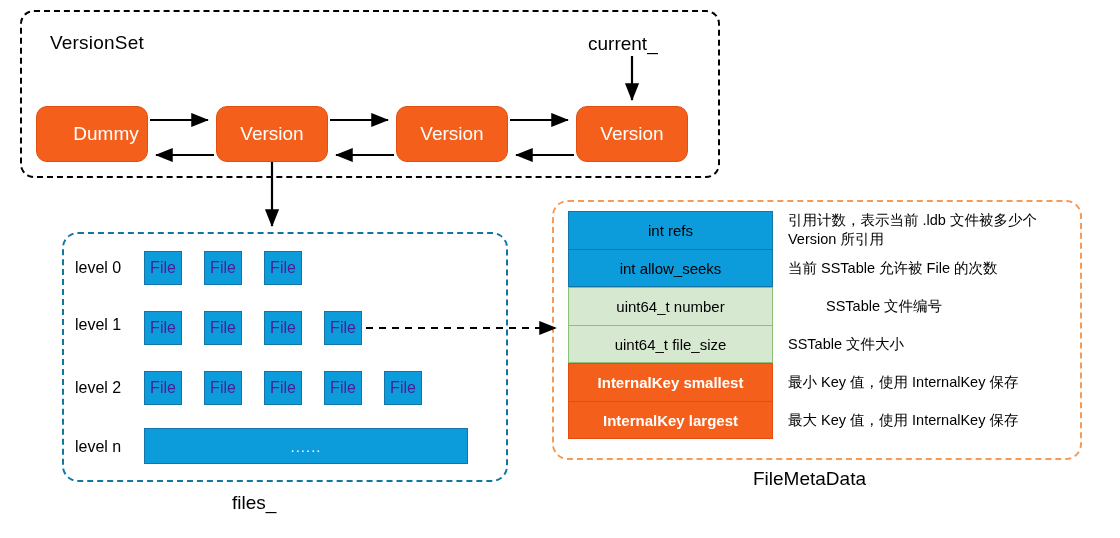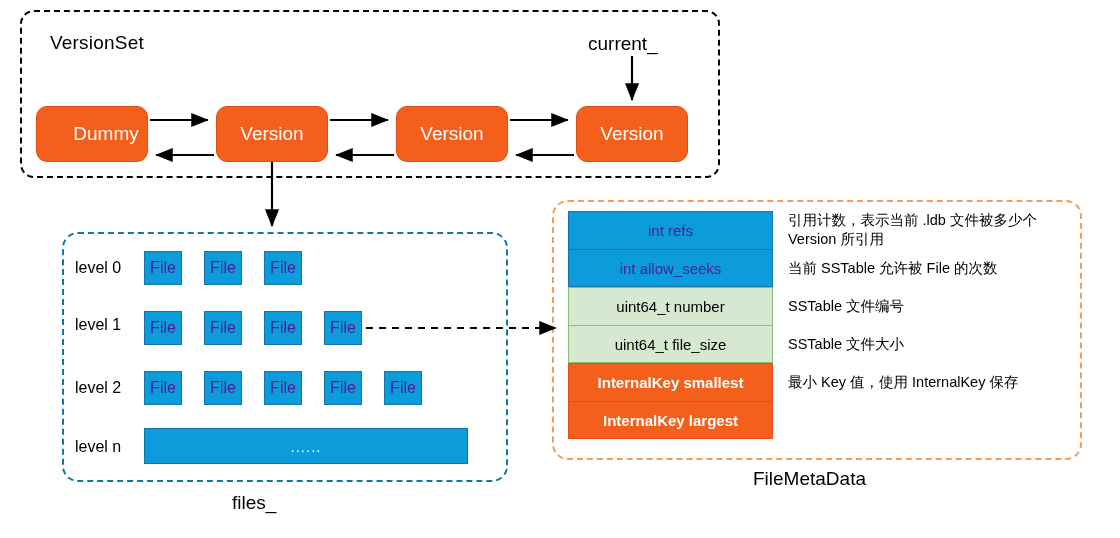--- a/index.html
+++ b/index.html
@@ -131,21 +131,21 @@
     align-items: center;
     justify-content: center;
     box-sizing: border-box;
     font-size: 15px;
     white-space: nowrap;
   }
   .meta-row.blue {
     background: #0D9CDB;
     border: 1px solid #1476A8;
     border-bottom: none;
-    color: #4c1d95;
+    color: #000000;
   }
   .meta-row.green {
     background: #D7E8D0;
     border: 1px solid #8CBF79;
     border-bottom: none;
     color: #000000;
   }
   .meta-row.orange {
     background: #F4601C;
     border: 1px solid #E04F10;
@@ -272,23 +272,24 @@
       <span>InternalKey smallest</span>
     </div>
     <div class="meta-row orange last">
       <span>InternalKey largest</span>
     </div>
   </div>
 
   <div class="abs" id="annotations">
     <div class="anno" style="height:38px;">引用计数，表示当前 .ldb 文件被多少个 Version 所引用</div>
     <div class="anno" style="height:38px;">当前 SSTable 允许被 File 的次数</div>
-    <div class="anno" style="height:38px;">SSTable 文件编号</div>
+    <div class="anno" style="height:38px;margin-left:38px;">SSTable 文件编号</div>
     <div class="anno" style="height:38px;">SSTable 文件大小</div>
     <div class="anno" style="height:38px;">最小 Key 值，使用 InternalKey 保存</div>
+    <div class="anno" style="height:38px;">最大 Key 值，使用 InternalKey 保存</div>
   </div>
 
   <svg class="abs" id="arrows" viewBox="0 0 1120 538" xmlns="http://www.w3.org/2000/svg">
     <defs>
       <marker id="ah" markerWidth="9" markerHeight="9" refX="7.6" refY="3.2" orient="auto" markerUnits="strokeWidth">
         <path d="M0,0 L8,3.2 L0,6.4 z" fill="#000"></path>
       </marker>
     </defs>
 
     <line x1="632" y1="56" x2="632" y2="100" stroke="#000" stroke-width="2.2" marker-end="url(#ah)"></line>

